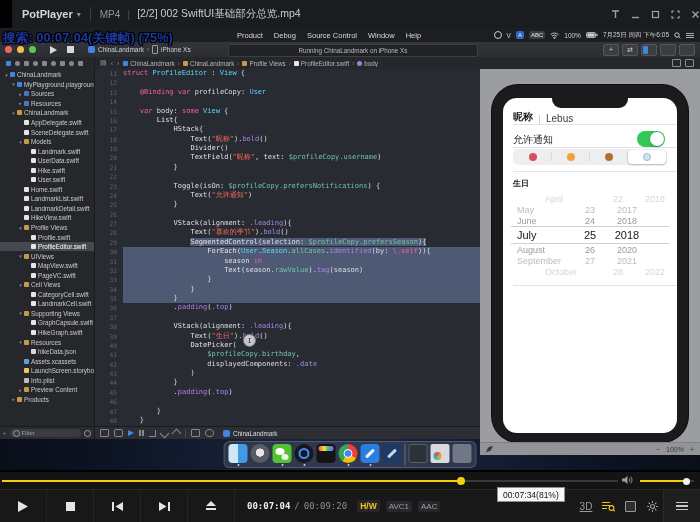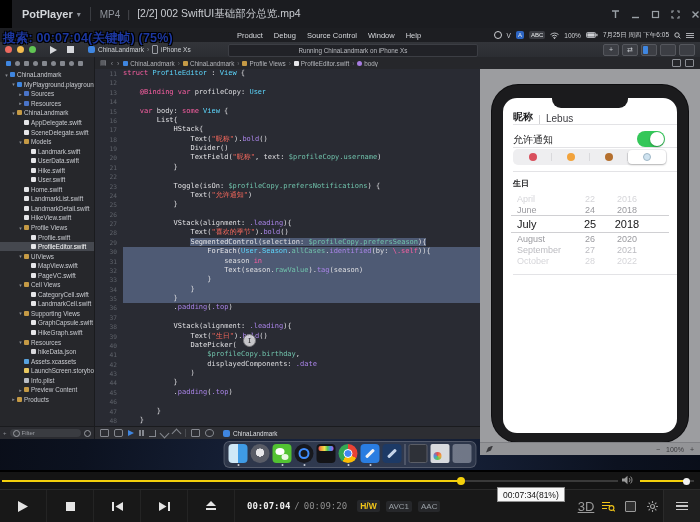--- a/index.html
+++ b/index.html
@@ -123,21 +123,21 @@
   .sd-sun{background:#f2a33c;}
   .sd-leaf{background:#b5702e;}
   .sd-snowman{background:#cfe3f0;border:1px solid #9fb7c6;box-sizing:border-box;}
   .picker{margin-top:2px;}
   .prow{display:flex;align-items:center;height:11px;font-size:9px;}
   .prow .pm{flex:0 0 58px;padding-left:14px;box-sizing:content-box;}
   .prow .pd{flex:0 0 30px;text-align:center;}
   .prow .py{flex:0 0 44px;text-align:center;}
   .prow.f1{color:#9a9a9f;}
   .prow.f2{color:#bcbcc1;}
-  .prow.f3{color:#d6d6da;}
+  .prow.f3{color:#d6d6da;padding-left:28px;}
   .prow.now{height:16px;font-size:11px;color:#151517;border-top:1px solid #d0d0d3;border-bottom:1px solid #d0d0d3;margin:0 8px;}
   .prow.now .pm{padding-left:6px;}
   .picker-hr{height:1px;background:#e3e3e6;margin:8px 0 0 10px;}
   
   .dock{position:absolute;left:50%;bottom:2px;transform:translateX(-50%);height:27px;background:rgba(70,78,96,.5);border:1px solid rgba(255,255,255,.18);border-radius:6px;display:flex;align-items:flex-start;padding:2px 4px;gap:3px;z-index:10;box-sizing:border-box;}
   .dock-item{display:flex;flex-direction:column;align-items:center;}
   .dk{width:19px;height:19px;border-radius:4px;position:relative;}
   .dkdot{width:2px;height:2px;border-radius:50%;background:#ccd0d8;margin-top:1px;visibility:hidden;}
   .dock-item.run .dkdot{visibility:visible;}
   .dk-finder{background:linear-gradient(90deg,#cfe8f7 0 50%,#3f9be5 50% 100%);}
@@ -170,21 +170,21 @@
   .vol-handle{position:absolute;top:-2.5px;width:7px;height:7px;border-radius:50%;background:#f2f2f2;}
   .spk{position:absolute;left:622px;top:3px;}
   
   .controlbar{position:absolute;top:489px;left:0;width:700px;height:33px;background:#181818;border-top:1px solid #2a2a2a;display:flex;align-items:center;box-sizing:border-box;}
   .pbtn{width:46px;height:100%;display:flex;align-items:center;justify-content:center;border-right:1px solid #242424;}
   .time{margin-left:12px;font-family:"DejaVu Sans Mono",monospace;font-size:9px;color:#8c8c8c;display:flex;gap:4px;align-items:center;}
   .time .cur{color:#efefef;font-weight:bold;}
   .badge-hw{margin-left:10px;color:#f0c419;font-weight:bold;font-size:8.5px;background:#26272a;padding:1px 3px;border-radius:2px;}
   .badge{margin-left:6px;color:#9aa0a6;font-size:8px;background:#26272a;padding:1px 3px;border-radius:2px;}
   .cb-right{margin-left:auto;display:flex;align-items:center;height:100%;}
-  .cb-ic{width:22px;height:100%;display:flex;align-items:center;justify-content:center;color:#9a9a9a;font-size:13px;font-weight:normal;}
+  .cb-ic{width:22px;height:100%;display:flex;align-items:center;justify-content:center;color:#9a9a9a;font-size:10px;font-weight:normal;}
   .sq-ic{width:9px;height:9px;border:1px solid #9a9a9a;border-radius:1px;background:#2e2e2e;}
   .burger{width:36px;height:100%;background:#1f1f1f;border-left:1px solid #2a2a2a;display:flex;flex-direction:column;align-items:center;justify-content:center;gap:2px;}
   .burger i{width:12px;height:1.5px;background:#c8c8c8;display:block;}
   .tooltip{position:absolute;left:497px;top:487px;background:#f8f8f8;color:#101010;border:1px solid #8f8f8f;font-size:8.5px;padding:1.5px 5px;z-index:60;}
   svg{display:block;}
 </style>
 </head>
 <body>
 
 <div id="stage">
@@ -738,20 +738,25 @@
                 </span>
               </div>
             <div class="hr"></div>
             <div class="sec-label">生日</div>
             <div class="picker" id="picker">
                 <div class="prow f3">
                   <span class="pm">April</span>
                   <span class="pd">22</span>
                   <span class="py">2016</span>
                 </div>
+                <div class="prow f2">
+                  <span class="pm">May</span>
+                  <span class="pd">23</span>
+                  <span class="py">2017</span>
+                </div>
                 <div class="prow f1">
                   <span class="pm">June</span>
                   <span class="pd">24</span>
                   <span class="py">2018</span>
                 </div>
                 <div class="prow now">
                   <span class="pm">July</span>
                   <span class="pd">25</span>
                   <span class="py">2018</span>
                 </div>

